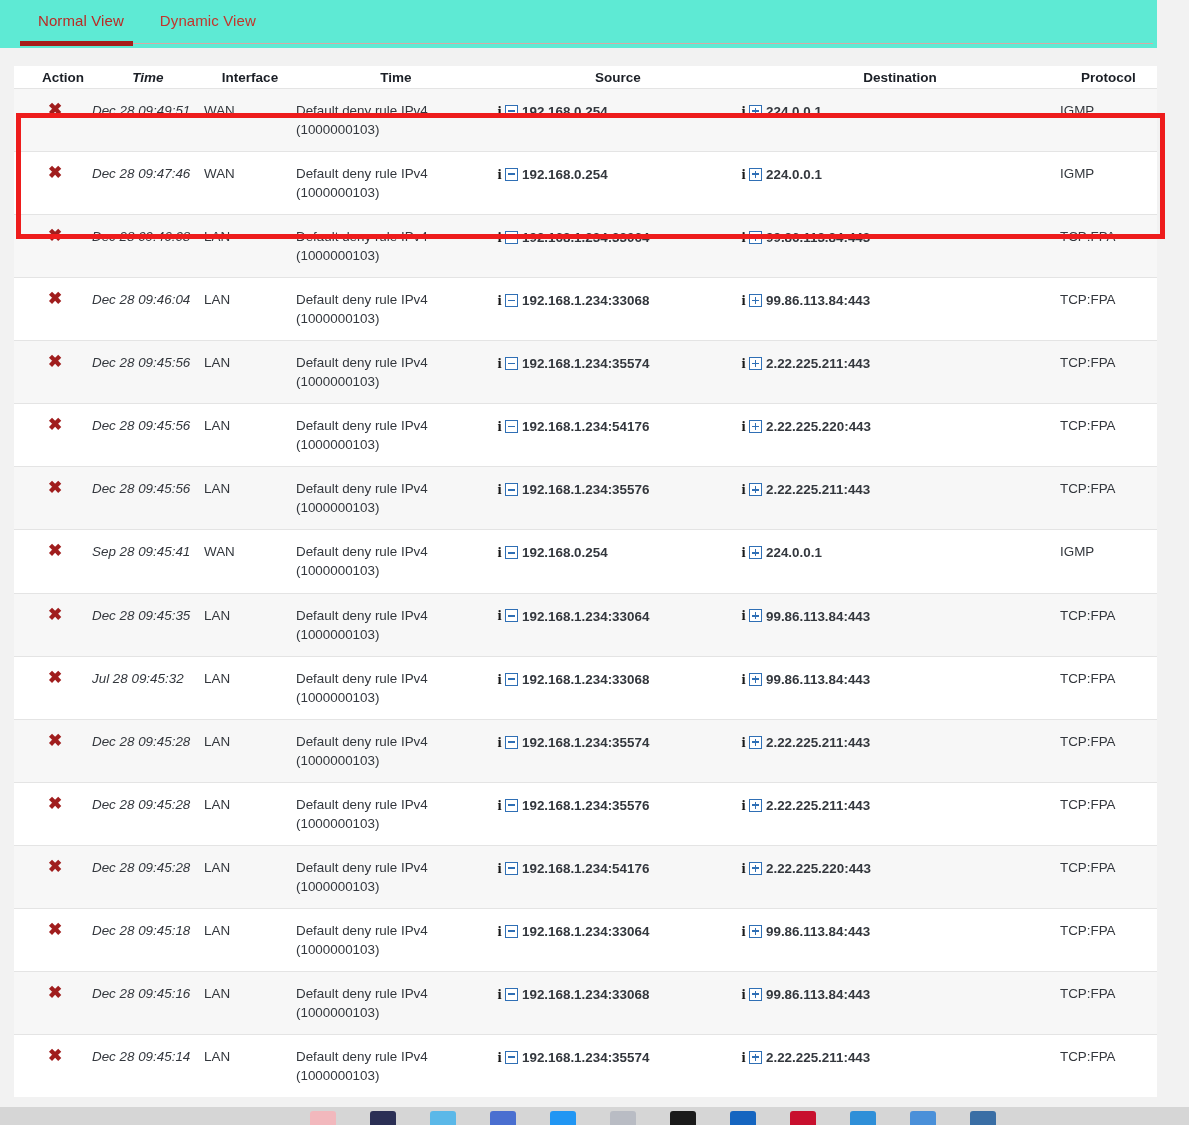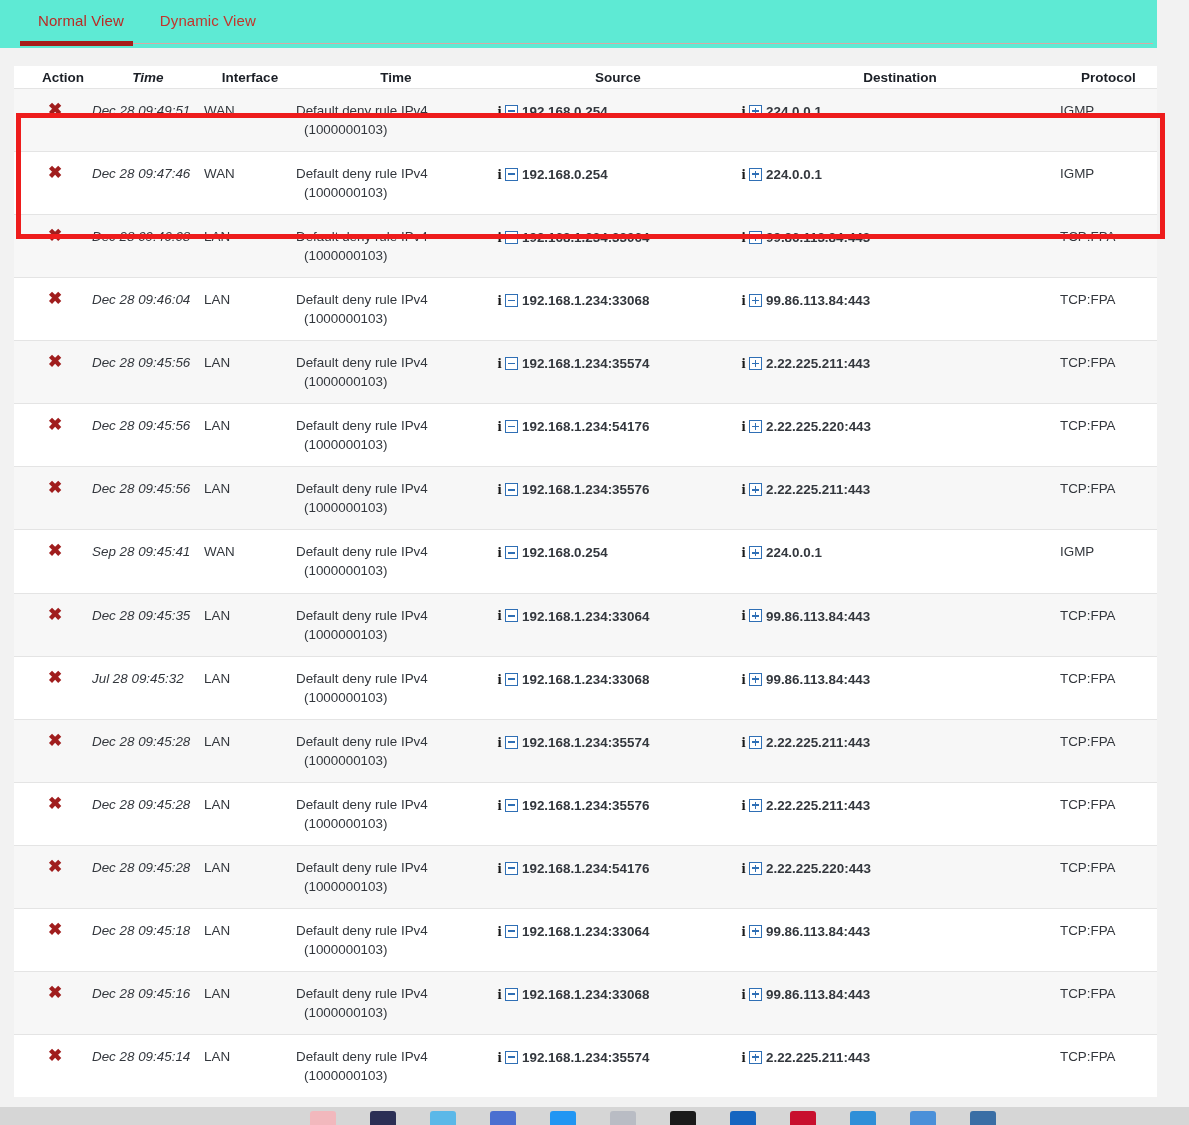--- a/index.html
+++ b/index.html
@@ -66,21 +66,21 @@
 
   th.c-action { padding-left: 20px !important; }
   th.c-time   { padding-left: 0; }
   td.c-action { text-align: left; padding-left: 34px !important; }
   td.c-time   { padding-left: 0; white-space: nowrap; margin-left: 28px; }
 
   .xmark {
     color: #a01d1d; font-size: 17px; font-weight: bold; line-height: 1;
     display: inline-block;
   }
-  .rule-line2 { display: block; margin-left: 8px; }
+  .rule-line2 { display: block; }
 
   
   .ico-group { display: inline-flex; align-items: center; gap: 2px; vertical-align: middle; }
   .ico-info {
     font-family: "Liberation Serif", serif;
     font-weight: bold; font-size: 15px; color: #1a1a1a;
     line-height: 1; display: inline-block; width: 7px; text-align: center;
   }
   .ico-box {
     display: inline-block; width: 13px; height: 13px;

